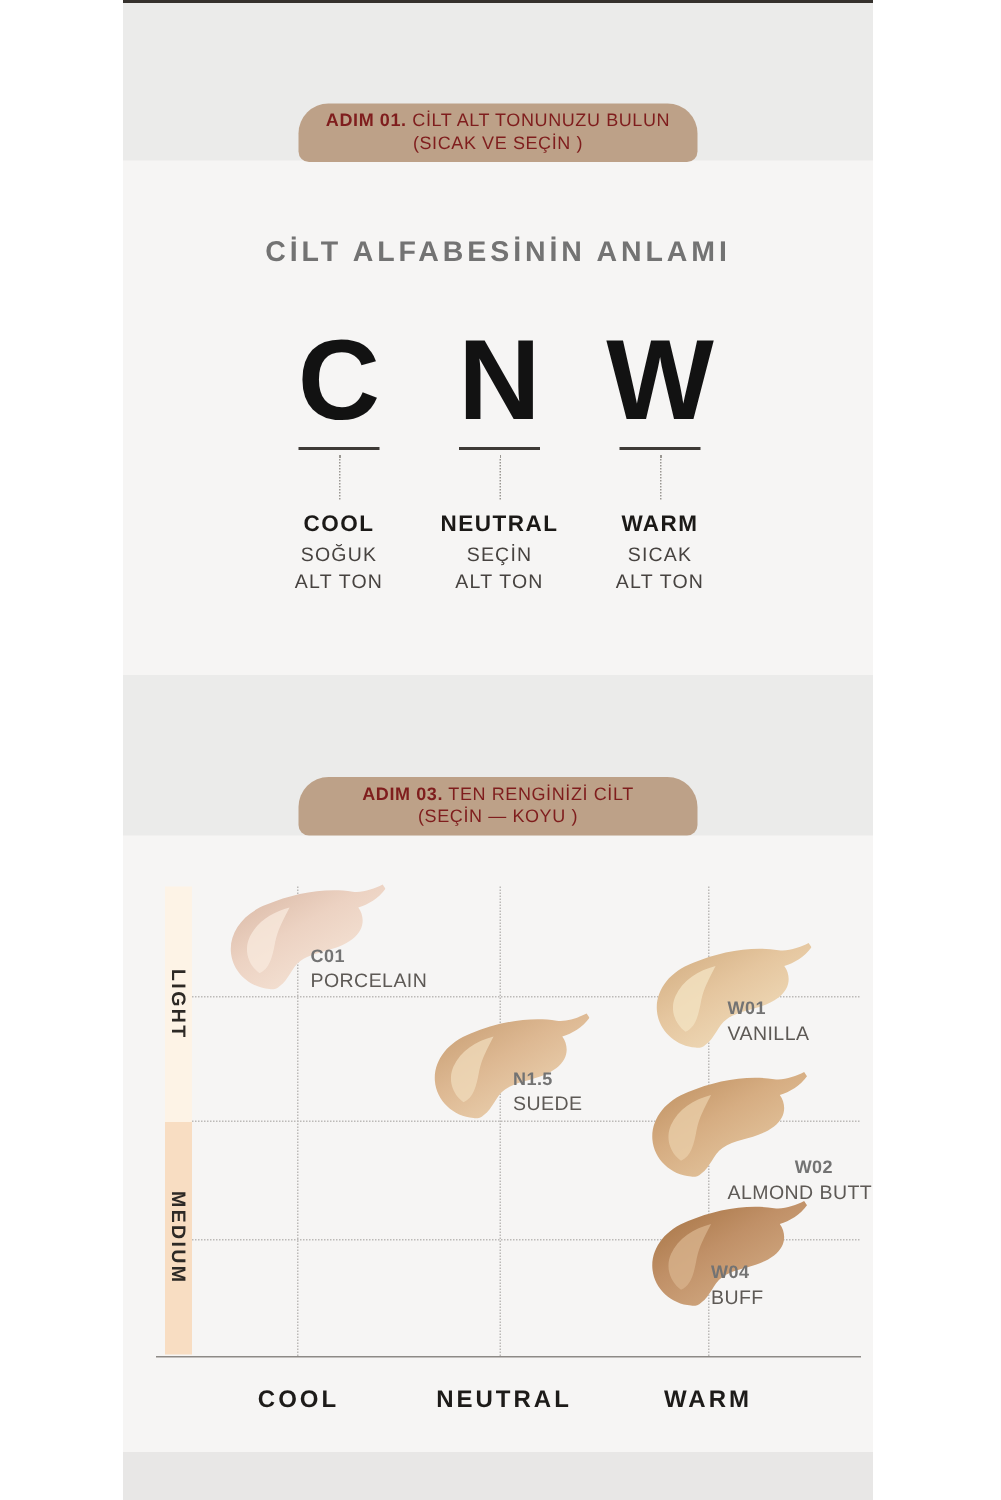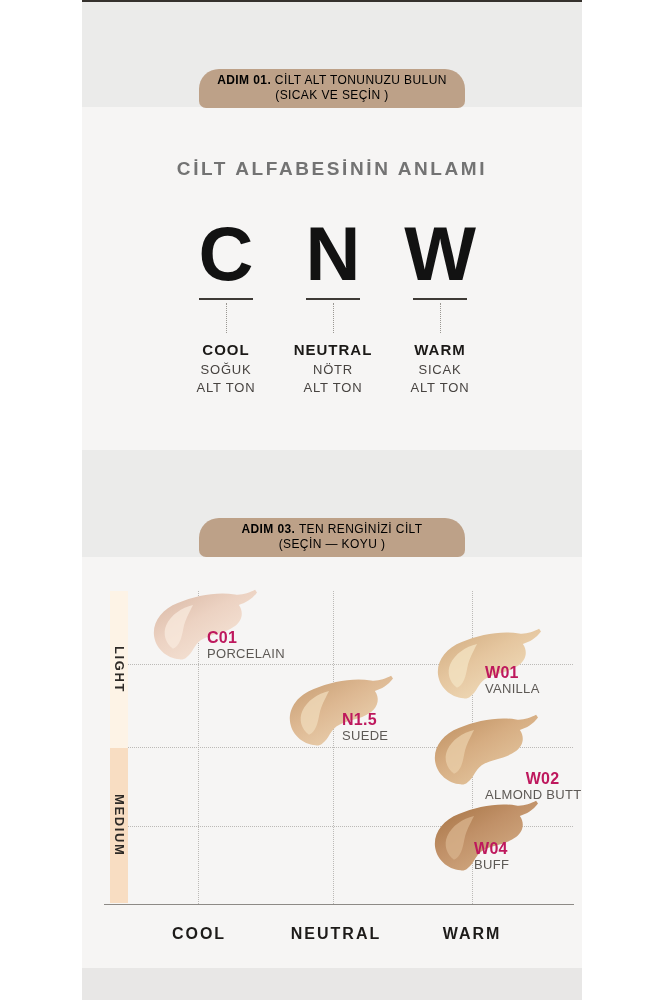--- a/index.html
+++ b/index.html
@@ -6,21 +6,21 @@
   .page{position:relative;width:667px;height:1000px;background:#ffffff;overflow:hidden;
         font-family:"Liberation Sans",sans-serif;}
   .panel{position:absolute;left:82px;top:0;width:500px;height:1000px;background:#f6f5f4;overflow:hidden;}
   .top-line{position:absolute;top:0;left:0;right:0;height:2px;background:#35312d;z-index:4;}
   .band{position:absolute;left:0;right:0;background:#ebebea;}
   .band-top{top:0;height:107px;}
   .band-mid{top:450px;height:107px;}
   .band-bottom{top:968px;height:32px;background:#e8e7e6;}
 
   .ribbon{position:absolute;left:50%;transform:translateX(-50%);width:266px;z-index:3;
-          background:#bda188;color:#000000;text-align:center;font-size:12px;line-height:15px;
+          background:#bda188;color:#7f1d1d;text-align:center;font-size:12px;line-height:15px;
           letter-spacing:.4px;border-radius:20px 20px 7px 7px;padding:4px 0 5px;}
   .ribbon-1{top:69px;}
   .ribbon-2{top:518px;}
   .rb{font-weight:700;}
 
   .heading{position:absolute;top:158px;left:0;right:0;margin:0;text-align:center;
            font-size:19px;font-weight:600;letter-spacing:2.6px;color:#737373;}
 
   .cnw-row{position:absolute;top:220px;left:0;width:100%;height:185px;}
   .cnw-col{position:absolute;top:0;width:130px;margin-left:-65px;text-align:center;}
@@ -40,21 +40,21 @@
   .hline{position:absolute;left:46px;width:445px;height:0;border-top:1px dotted #bcbab7;}
   .h1{top:664px}.h2{top:747px}.h3{top:826px}
   .baseline{position:absolute;left:22px;width:470px;top:904px;height:1px;background:#8d8a86;}
 
   .col-label{position:absolute;top:925px;width:140px;text-align:center;
              font-size:16px;font-weight:700;letter-spacing:2px;color:#1d1b19;}
   .cl1{left:47px}.cl2{left:184px}.cl3{left:320px}
 
   .swatch{position:absolute;width:105px;height:72px;z-index:2;}
   .shade-label{position:absolute;z-index:2;line-height:13px;}
-  .shade-code{font-size:16px;font-weight:700;color:#be185d;letter-spacing:.3px;}
+  .shade-code{font-size:12px;font-weight:700;color:#737373;letter-spacing:.3px;}
   .shade-name{font-size:13px;color:#5d5955;letter-spacing:.3px;margin-top:3px;white-space:nowrap;}
 </style>
 </head>
 <body>
 
 <div class="page">
   <div class="panel">
     <div class="top-line"></div>
     <div class="band band-top"></div>
     <div class="band band-mid"></div>
@@ -74,21 +74,21 @@
     <div class="cnw-stem"></div>
     <div class="cnw-label">COOL</div>
     <div class="cnw-sub">SOĞUK</div>
     <div class="cnw-sub">ALT TON</div>
   </div>
         <div class="cnw-col" style="left: 251px;">
     <div class="cnw-letter">N</div>
     <div class="cnw-underline"></div>
     <div class="cnw-stem"></div>
     <div class="cnw-label">NEUTRAL</div>
-    <div class="cnw-sub">NÖTR</div>
+    <div class="cnw-sub">SEÇİN</div>
     <div class="cnw-sub">ALT TON</div>
   </div>
         <div class="cnw-col" style="left: 358px;">
     <div class="cnw-letter">W</div>
     <div class="cnw-underline"></div>
     <div class="cnw-stem"></div>
     <div class="cnw-label">WARM</div>
     <div class="cnw-sub">SICAK</div>
     <div class="cnw-sub">ALT TON</div>
   </div>

